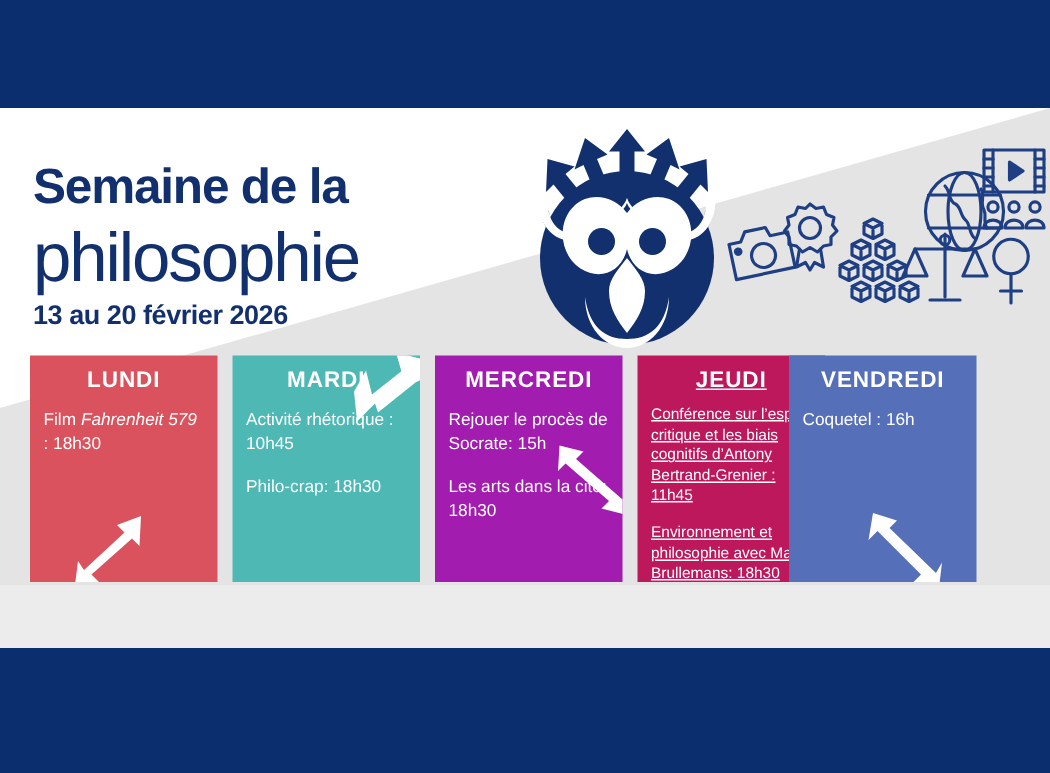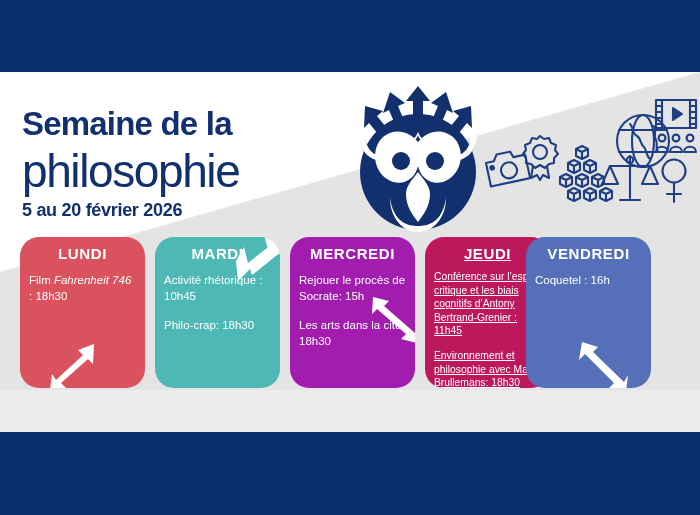--- a/index.html
+++ b/index.html
@@ -73,21 +73,20 @@
   .deco{position:absolute;left:478px;top:96px;width:222px;height:112px;z-index:5;}
 
   
   .cards{
     position:absolute;left:0;top:237px;width:700px;height:152px;z-index:8;
   }
   .card{
     position:absolute;top:0;width:125px;height:151px;
     overflow:hidden;
     color:#ffffff;
-    border-radius:19px;
   }
   .card .daytitle{
     text-align:center;
     font-size:15px;font-weight:bold;
     letter-spacing:0.6px;
     margin-top:8px;
   }
   .card .body{
     margin:10px 9px 0 9px;
     font-size:11.5px;
@@ -120,21 +119,21 @@
 
   <div class="canvas">
     <div class="wedge"></div>
     <div class="strip"></div>
   </div>
 
   <div class="headline">
     <div class="h-line1">Semaine de la</div>
     <div class="h-line2">philosophie</div>
   </div>
-  <div class="h-date">5 au 20 février 2026</div>
+  <div class="h-date">13 au 20 février 2026</div>
 
   <svg class="owl" viewBox="0 0 150 148">
     <g fill="#12306e">
 
       <g>
         <path d="M75 0 L87 15 L80 15 L80 36 L70 36 L70 15 L63 15 Z"></path>
         <path d="M47 6 L62 17 L55 20 L63 39 L54 43 L46 24 L40 27 Z"></path>
         <path d="M103 6 L110 27 L104 24 L96 43 L87 39 L95 20 L88 17 Z"></path>
         <path d="M22 20 L40 25 L34 30 L47 46 L39 53 L26 37 L21 42 Z"></path>
         <path d="M128 20 L129 42 L124 37 L111 53 L103 46 L116 30 L110 25 Z"></path>
@@ -231,21 +230,21 @@
 
     </g>
   </svg>
 
   <div class="cards">
 
     <div class="card c-lundi">
       <div class="daytitle">LUNDI</div>
       <div class="body">
         <p>
-          <span>Film </span><span class="ital">Fahrenheit 746</span><span> : 18h30</span>
+          <span>Film </span><span class="ital">Fahrenheit 579</span><span> : 18h30</span>
         </p>
       </div>
       <svg class="arrow a-lundi" width="48" height="48" viewBox="0 0 48 48">
         <path d="M44 2 L28 8 L33 13 L6 38 L2 32 L0 48 L16 46 L11 41 L38 17 L43 22 Z" fill="#ffffff"></path>
       </svg>
     </div>
 
     <div class="card c-mardi">
       <div class="daytitle">MARDI</div>
       <div class="body">

